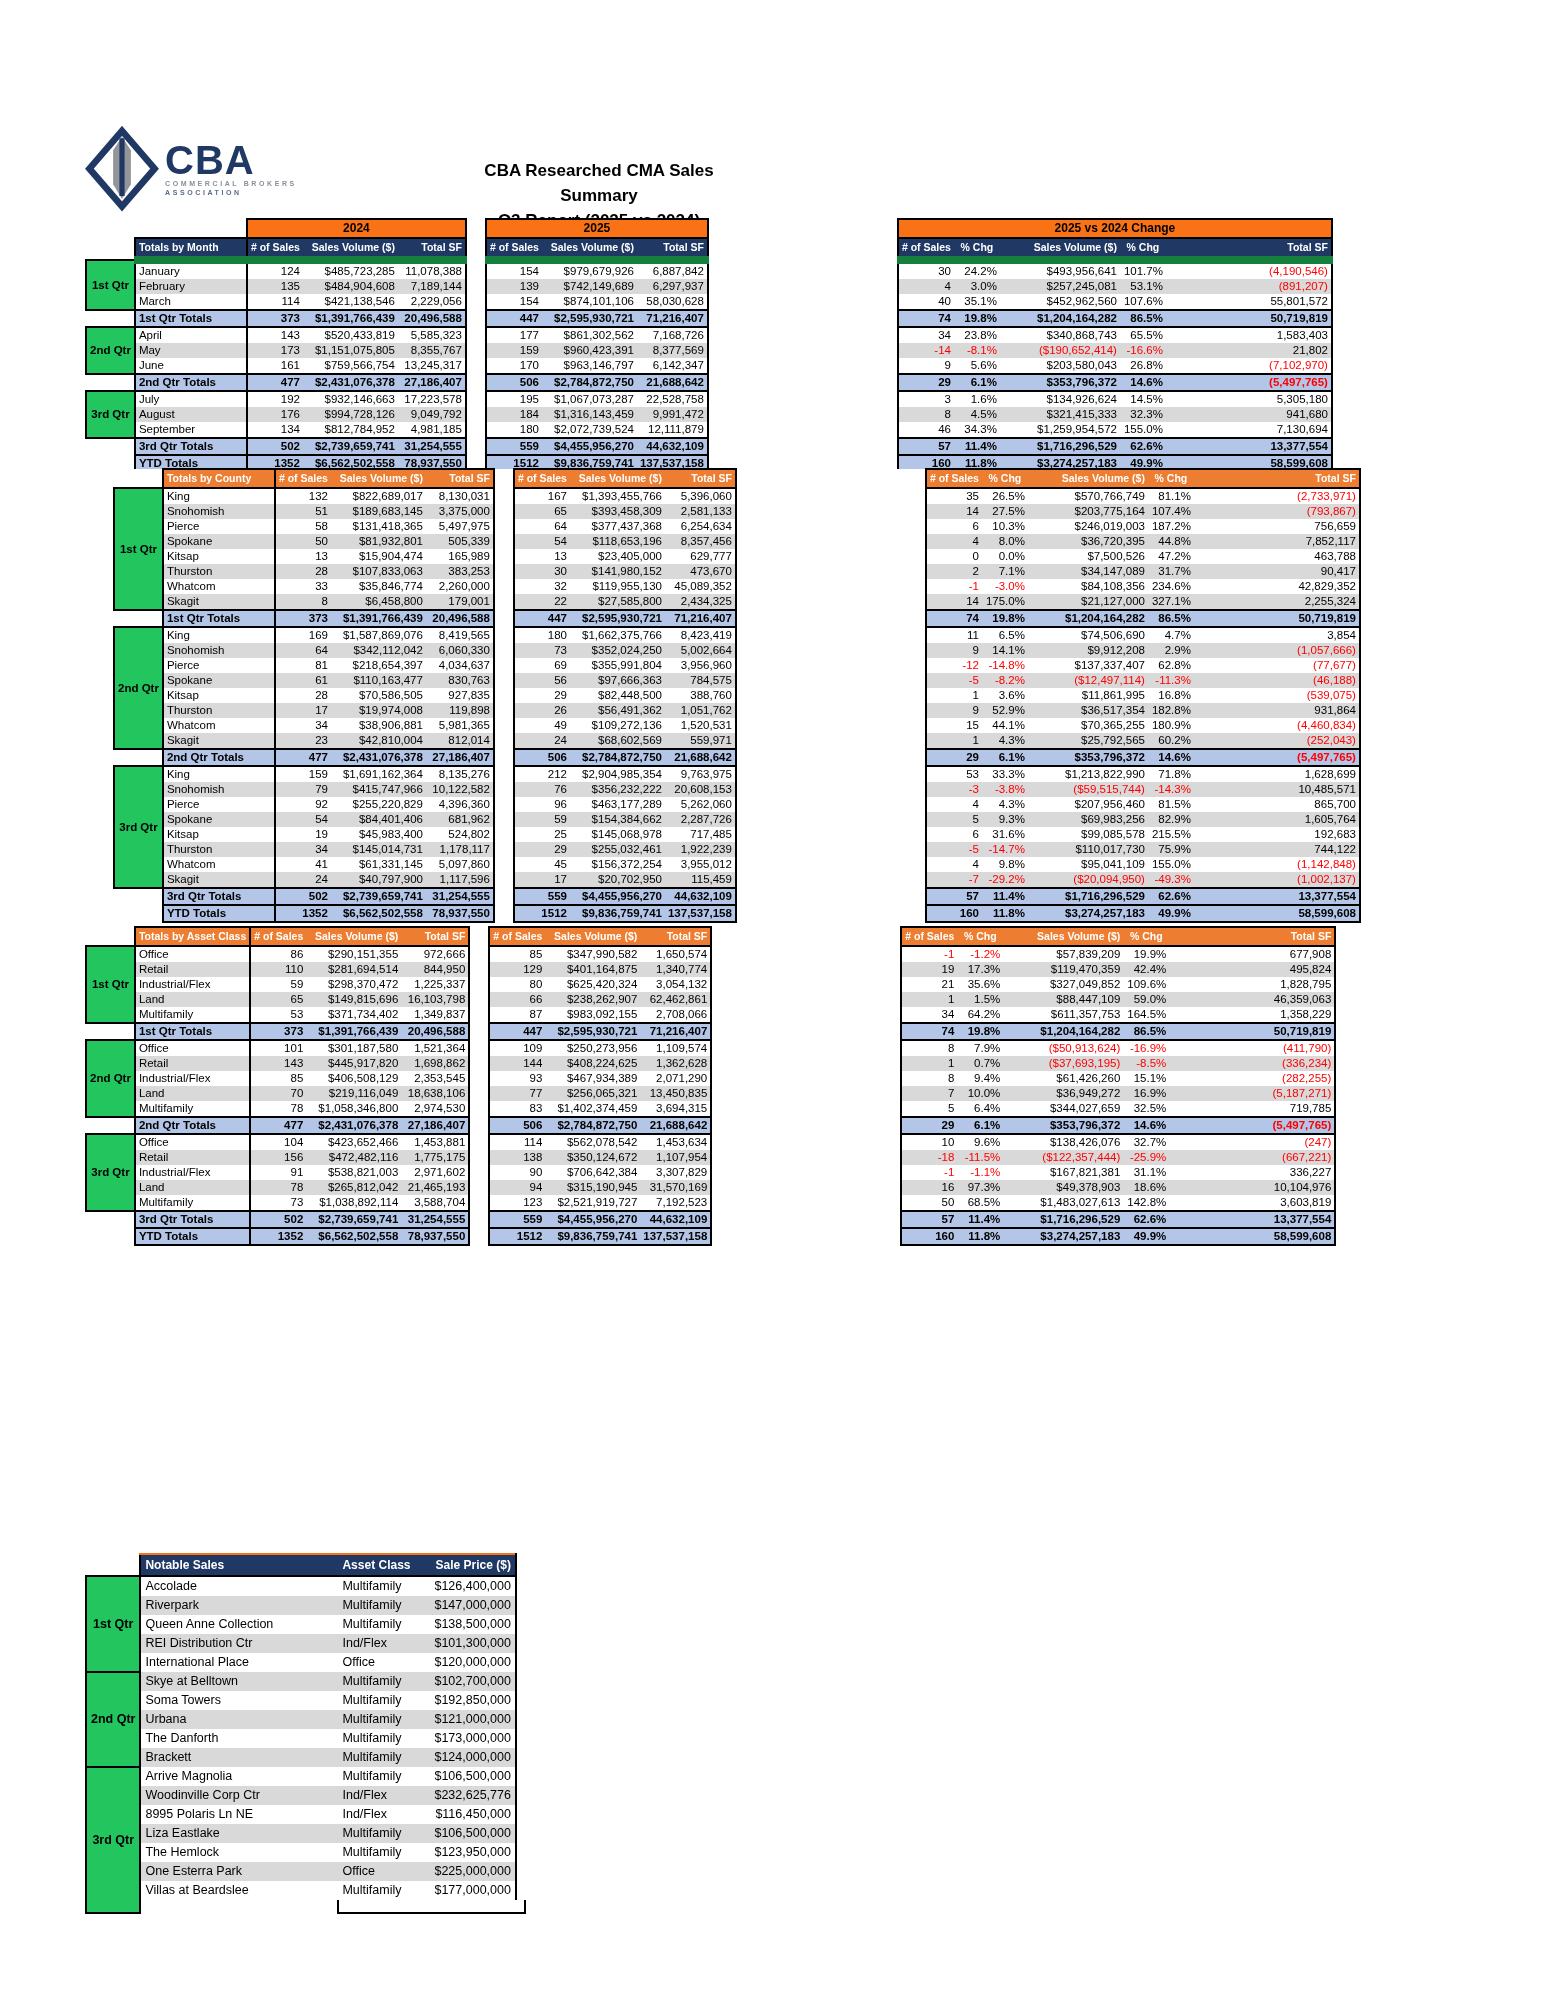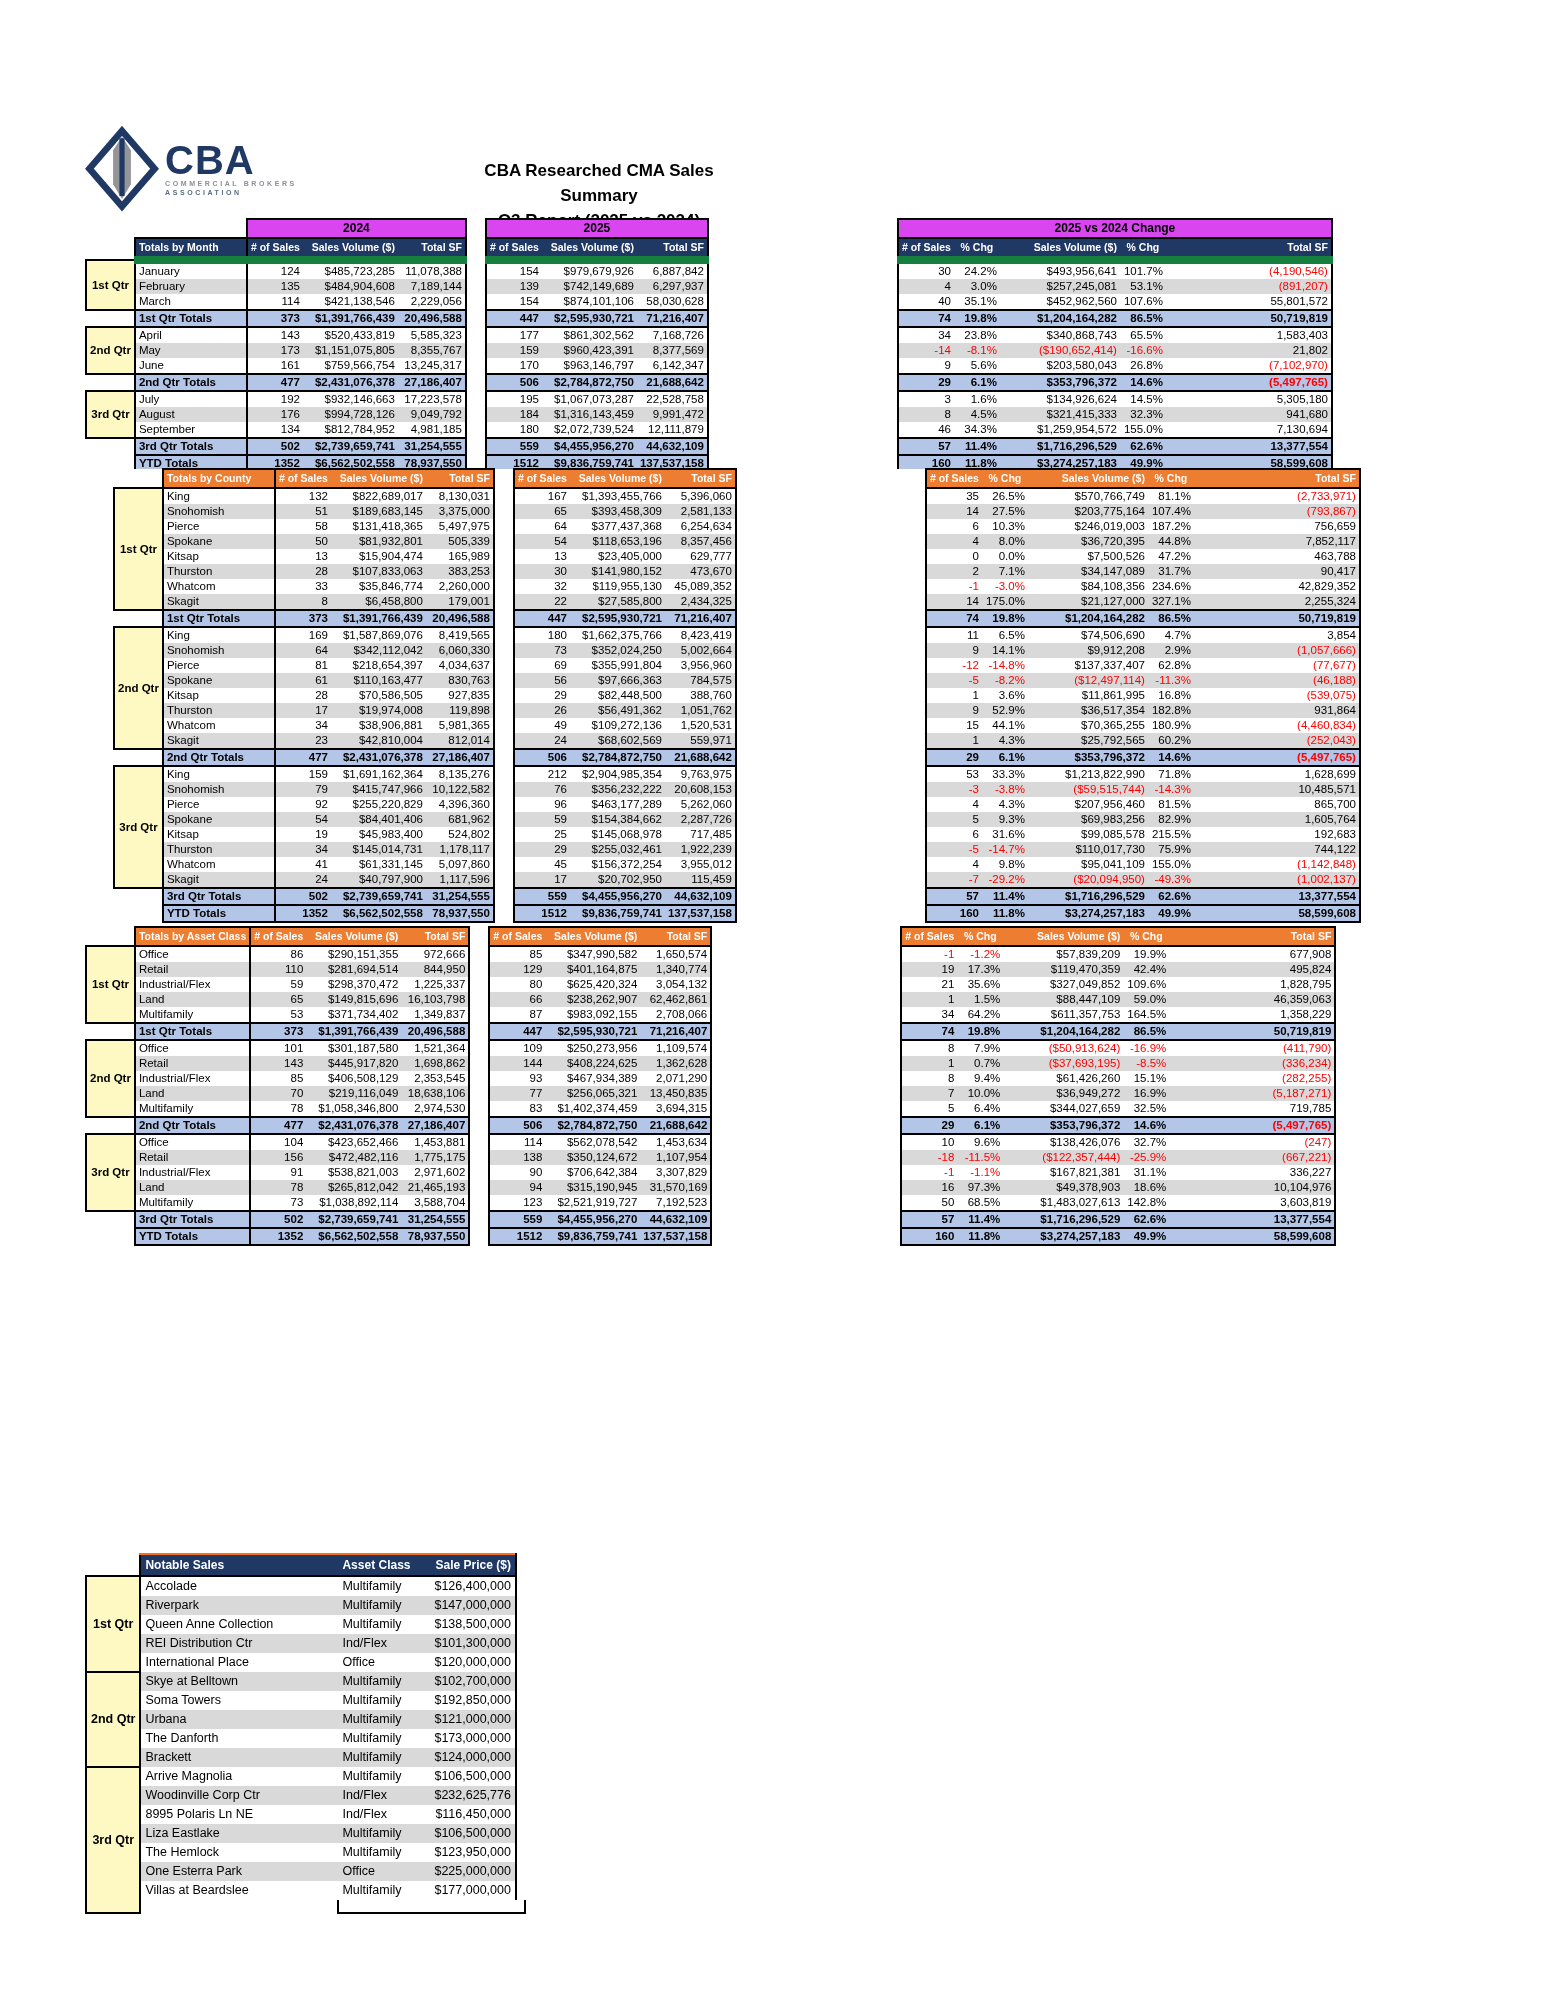--- a/index.html
+++ b/index.html
@@ -14,33 +14,33 @@
   .title{position:absolute;left:414px;top:122px;width:370px;text-align:center;font-size:17px;font-weight:bold;line-height:25px;margin-top:36px;}
 
   
   .sec{position:absolute;}
   table.blk{border-collapse:collapse;table-layout:fixed;}
   table.blk td{height:15px;line-height:15px;font-size:11.5px;padding:0 3px;white-space:nowrap;overflow:hidden;}
   td.r{text-align:right;}
   td.c{text-align:center;}
   td.gap,td.nob{background:#fff;border:none;}
   
-  tr.yb td.ybc{border:2px solid #000;font-weight:bold;text-align:center;font-size:12px;height:17px;background:#d946ef;}
+  tr.yb td.ybc{border:2px solid #000;font-weight:bold;text-align:center;font-size:12px;height:17px;background:#f97316;}
   
   tr.hd td{height:17px;font-weight:bold;color:#fff;font-size:10.5px;}
   tr.hd.navy td:not(.nob):not(.gap){background:#1F3864;border-top:2px solid #000;border-bottom:8px solid #15803d;}
   tr.hd.orange td:not(.nob):not(.gap){background:#ED7D31;border-top:2px solid #000;border-bottom:2px solid #000;}
   tr.hd td.ttl{text-align:left;font-size:10.5px;}
   
   tr.s td:not(.gap):not(.nob):not(.qcell){background:#D9D9D9;}
   tr.d td:not(.gap):not(.nob):not(.qcell){background:#fff;}
   tr.t td:not(.gap):not(.nob):not(.qcell){background:#B4C6E7;font-weight:bold;border-top:2px solid #000;border-bottom:2px solid #000;}
   td.bl{border-left:2px solid #000;}
   td.br{border-right:2px solid #000;}
-  td.qcell{background:#fef9c3;border:2px solid #000;font-weight:bold;text-align:center;vertical-align:middle;font-size:12px;}
+  td.qcell{background:#22c55e;border:2px solid #000;font-weight:bold;text-align:center;vertical-align:middle;font-size:12px;}
   td.lbl{text-align:left;}
   td.neg{color:#FF0000;}
   
   table.ntb{border-collapse:collapse;table-layout:fixed;}
   table.ntb td{height:19px;line-height:19px;font-size:12.5px;padding:0 4px;white-space:nowrap;overflow:hidden;}
   tr.nhd td:not(.nob){background:#1F3864;color:#fff;font-weight:bold;font-size:12px;border-top:2px solid #f97316;border-bottom:2px solid #000;height:20px;}
   tr.padrow td{height:12px;border-bottom:2px solid #000;background:#fff;}
 </style>
 </head>
 <body>

